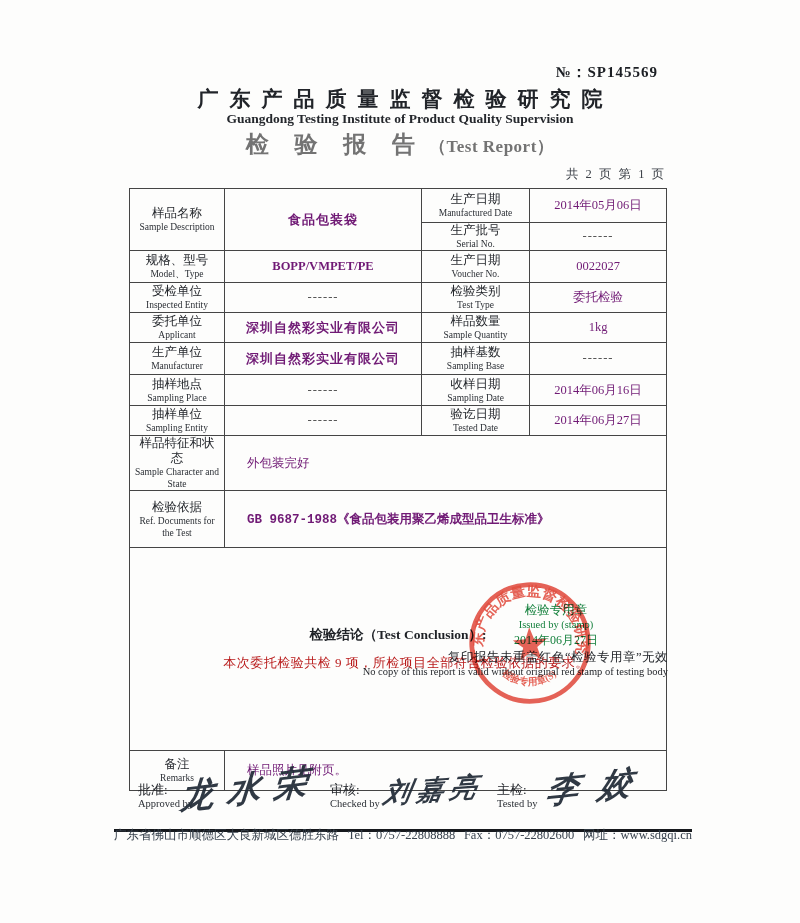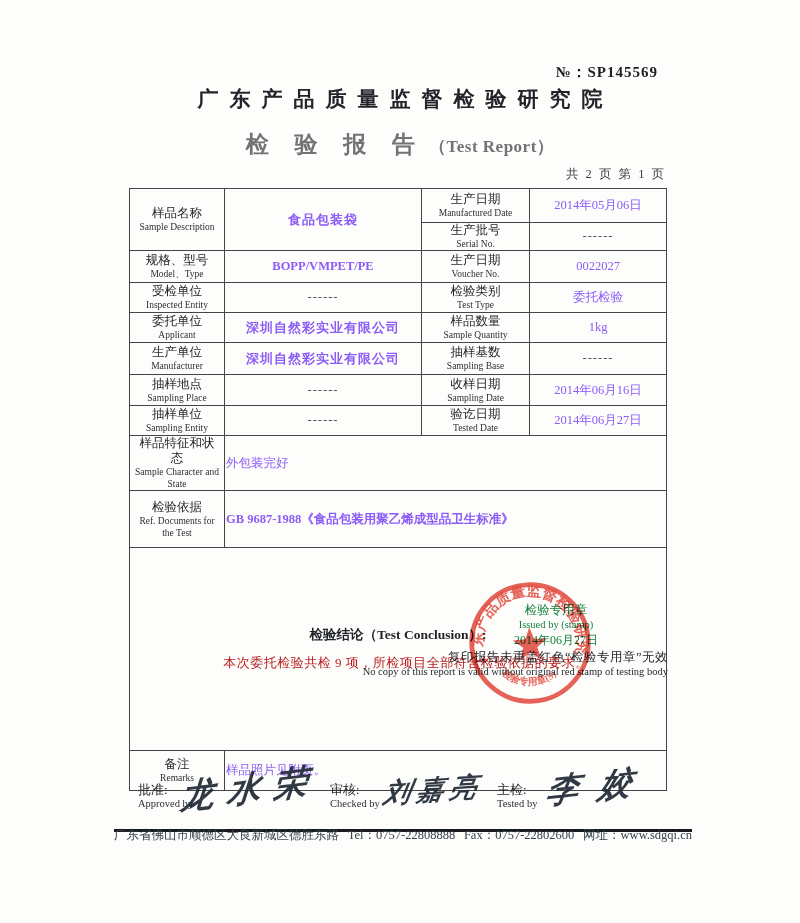--- a/index.html
+++ b/index.html
@@ -19,23 +19,23 @@
   .rt-en{font-size:17px;font-weight:bold;letter-spacing:0.5px;}
   .page-indicator{position:absolute;top:166px;right:134px;font-size:12.5px;
     letter-spacing:2px;color:#3a3f46;}
   
   table.info{position:absolute;left:129px;top:188px;border-collapse:collapse;
     table-layout:fixed;width:537px;}
   table.info td{border:1.5px solid #454545;padding:0 4px;text-align:center;
     vertical-align:middle;overflow:hidden;}
   .lbl .cn{font-size:12.5px;line-height:15px;color:#24272c;}
   .lbl .en{font-size:9.5px;line-height:12px;color:#2b2f35;}
-  .val{font-size:12.5px;color:#8b5cf6;}
+  .val{font-size:12.5px;color:#701a75;}
   .val.bold{font-weight:bold;font-size:13px;letter-spacing:1px;}
-  .val.left{text-align:left;padding-left:1px;}
+  .val.left{text-align:left;padding-left:22px;font-family:Liberation Mono, monospace;}
   .val.semibold{font-weight:600;}
   .dash{color:#4d4d4d;letter-spacing:1px;}
   tr.h34{height:34px;} tr.h26{height:26px;} tr.h32{height:32px;} tr.h30{height:30px;}
   tr.h31{height:31px;} tr.h57{height:57px;} tr.h203{height:203px;} tr.h40{height:40px;margin-top:36px;}
   td.conclusion-cell{vertical-align:top;text-align:left;padding:38px 10px 0 10px;}
   .conclusion-heading{font-size:13.5px;font-weight:bold;color:#1f2227;}
   .conclusion-text{margin:10px 0 0 0;padding-left:16px;font-size:13px;color:#b91c1c;letter-spacing:0.5px;}
   
   .stamp-notes{position:absolute;top:603px;left:470px;width:172px;text-align:center;color:#15803d;}
   .stamp-notes .n1{font-size:12.5px;line-height:15px;}
@@ -62,20 +62,21 @@
 </style>
 </head>
 <body>
 
 <div class="page">
 
   <div class="report-no">
     <span>№：</span><span>SP145569</span>
   </div>
   <div class="org-cn">广东产品质量监督检验研究院</div>
+  <div class="org-en">Guangdong Testing Institute of Product Quality Supervision</div>
   <div class="report-title">
     <span class="rt-cn">检 验 报 告</span>
     <span class="rt-en">（Test Report）</span>
   </div>
   <div class="page-indicator">共 2 页 第 1 页</div>
 
   <table class="info">
     <colgroup>
         <col style="width:95px">
         <col style="width:197px">

